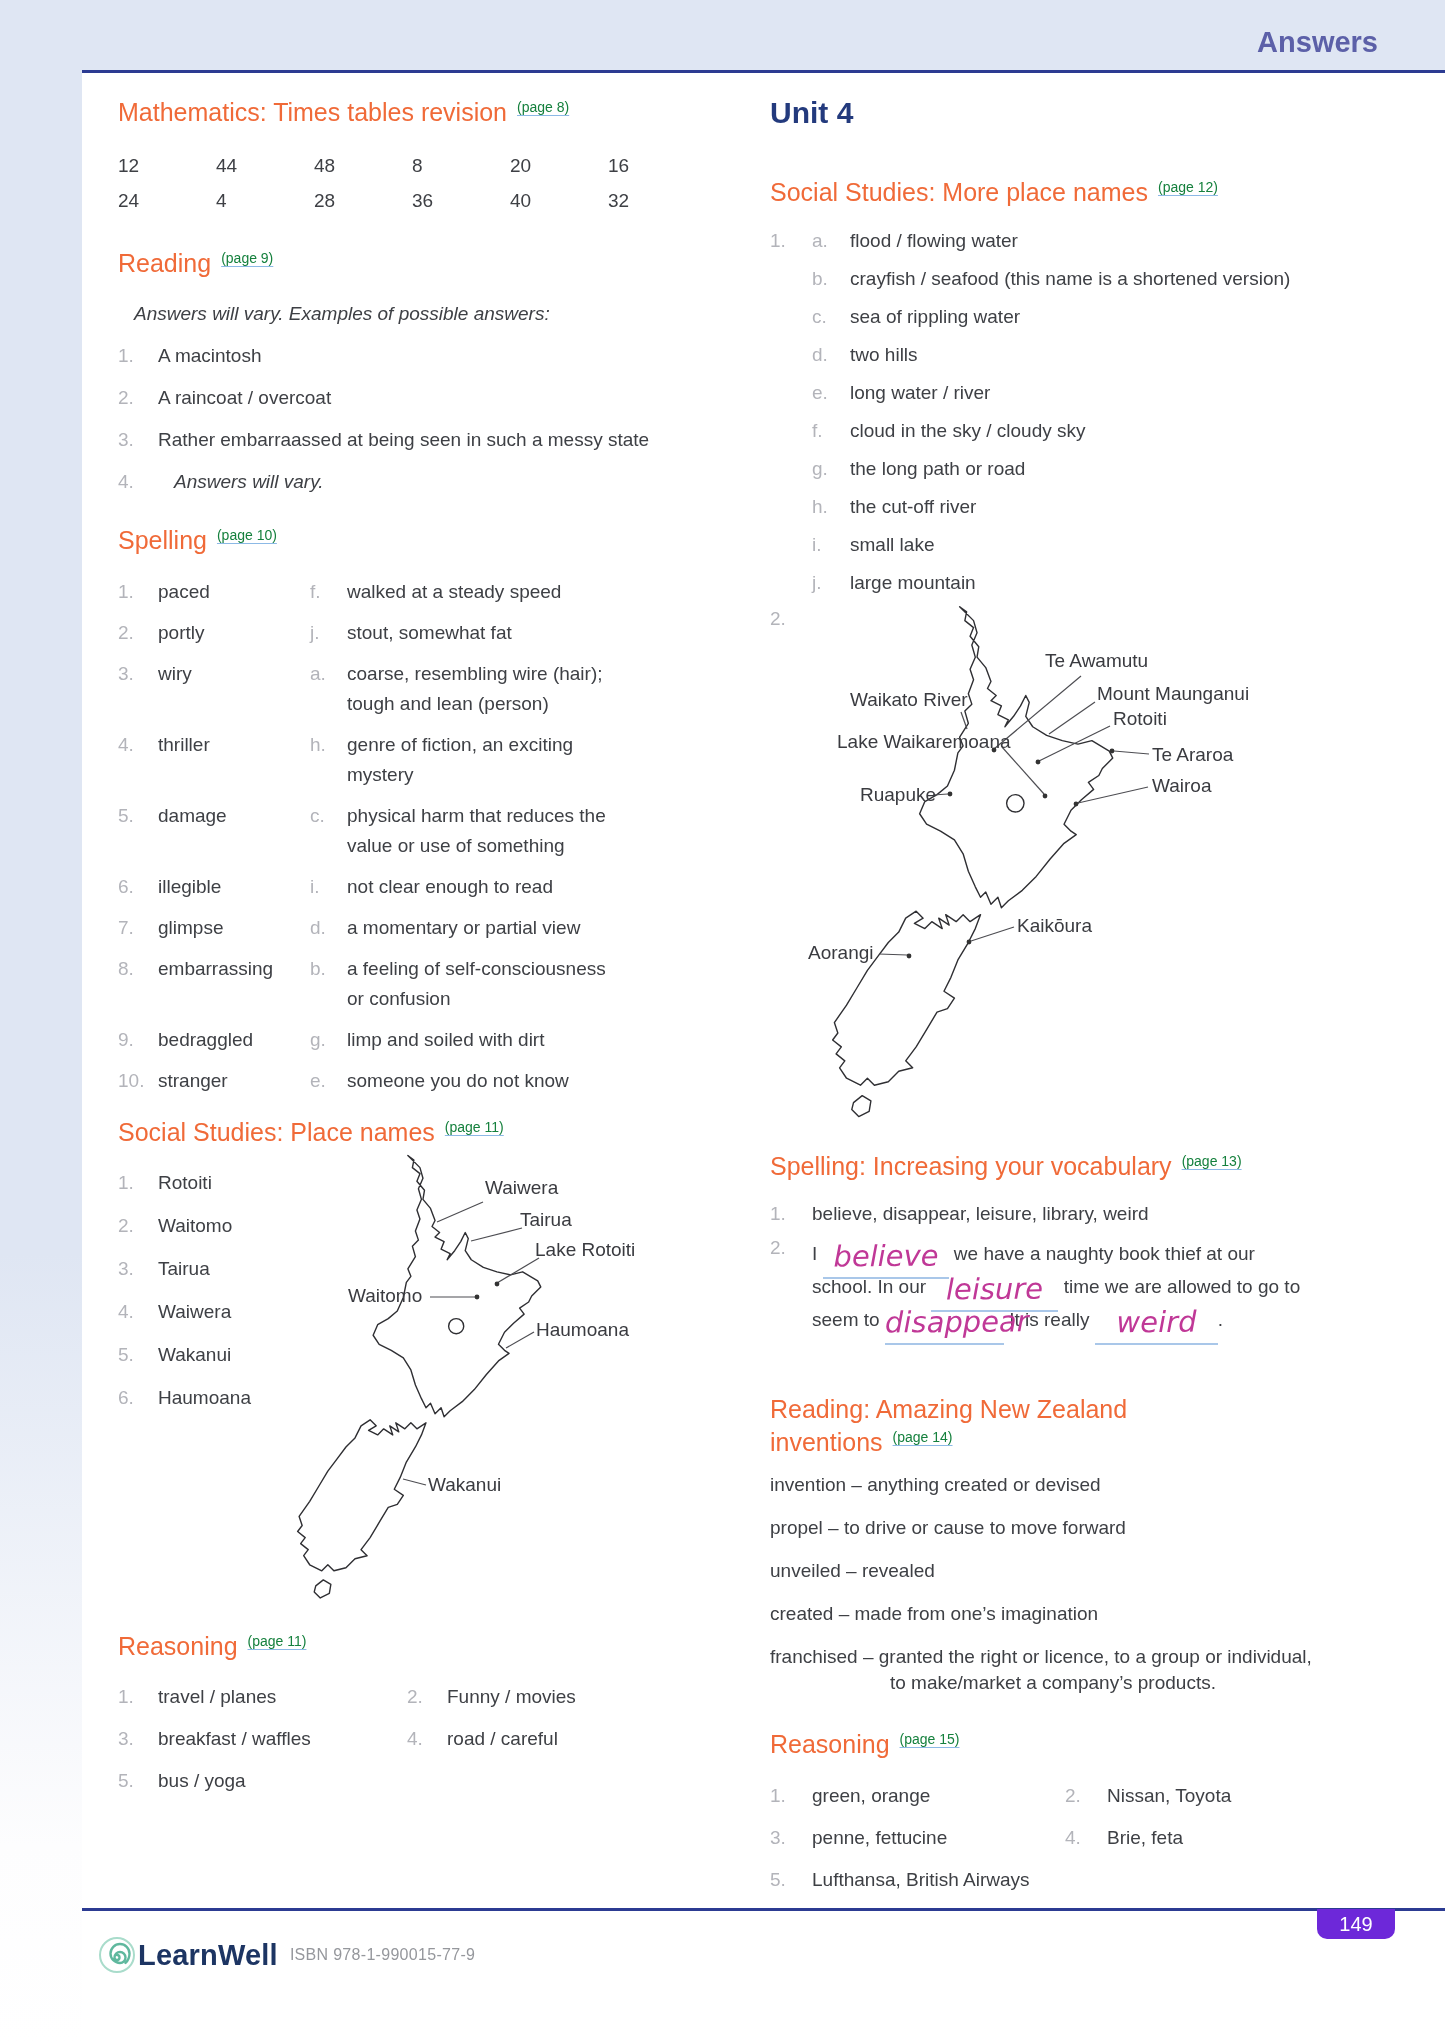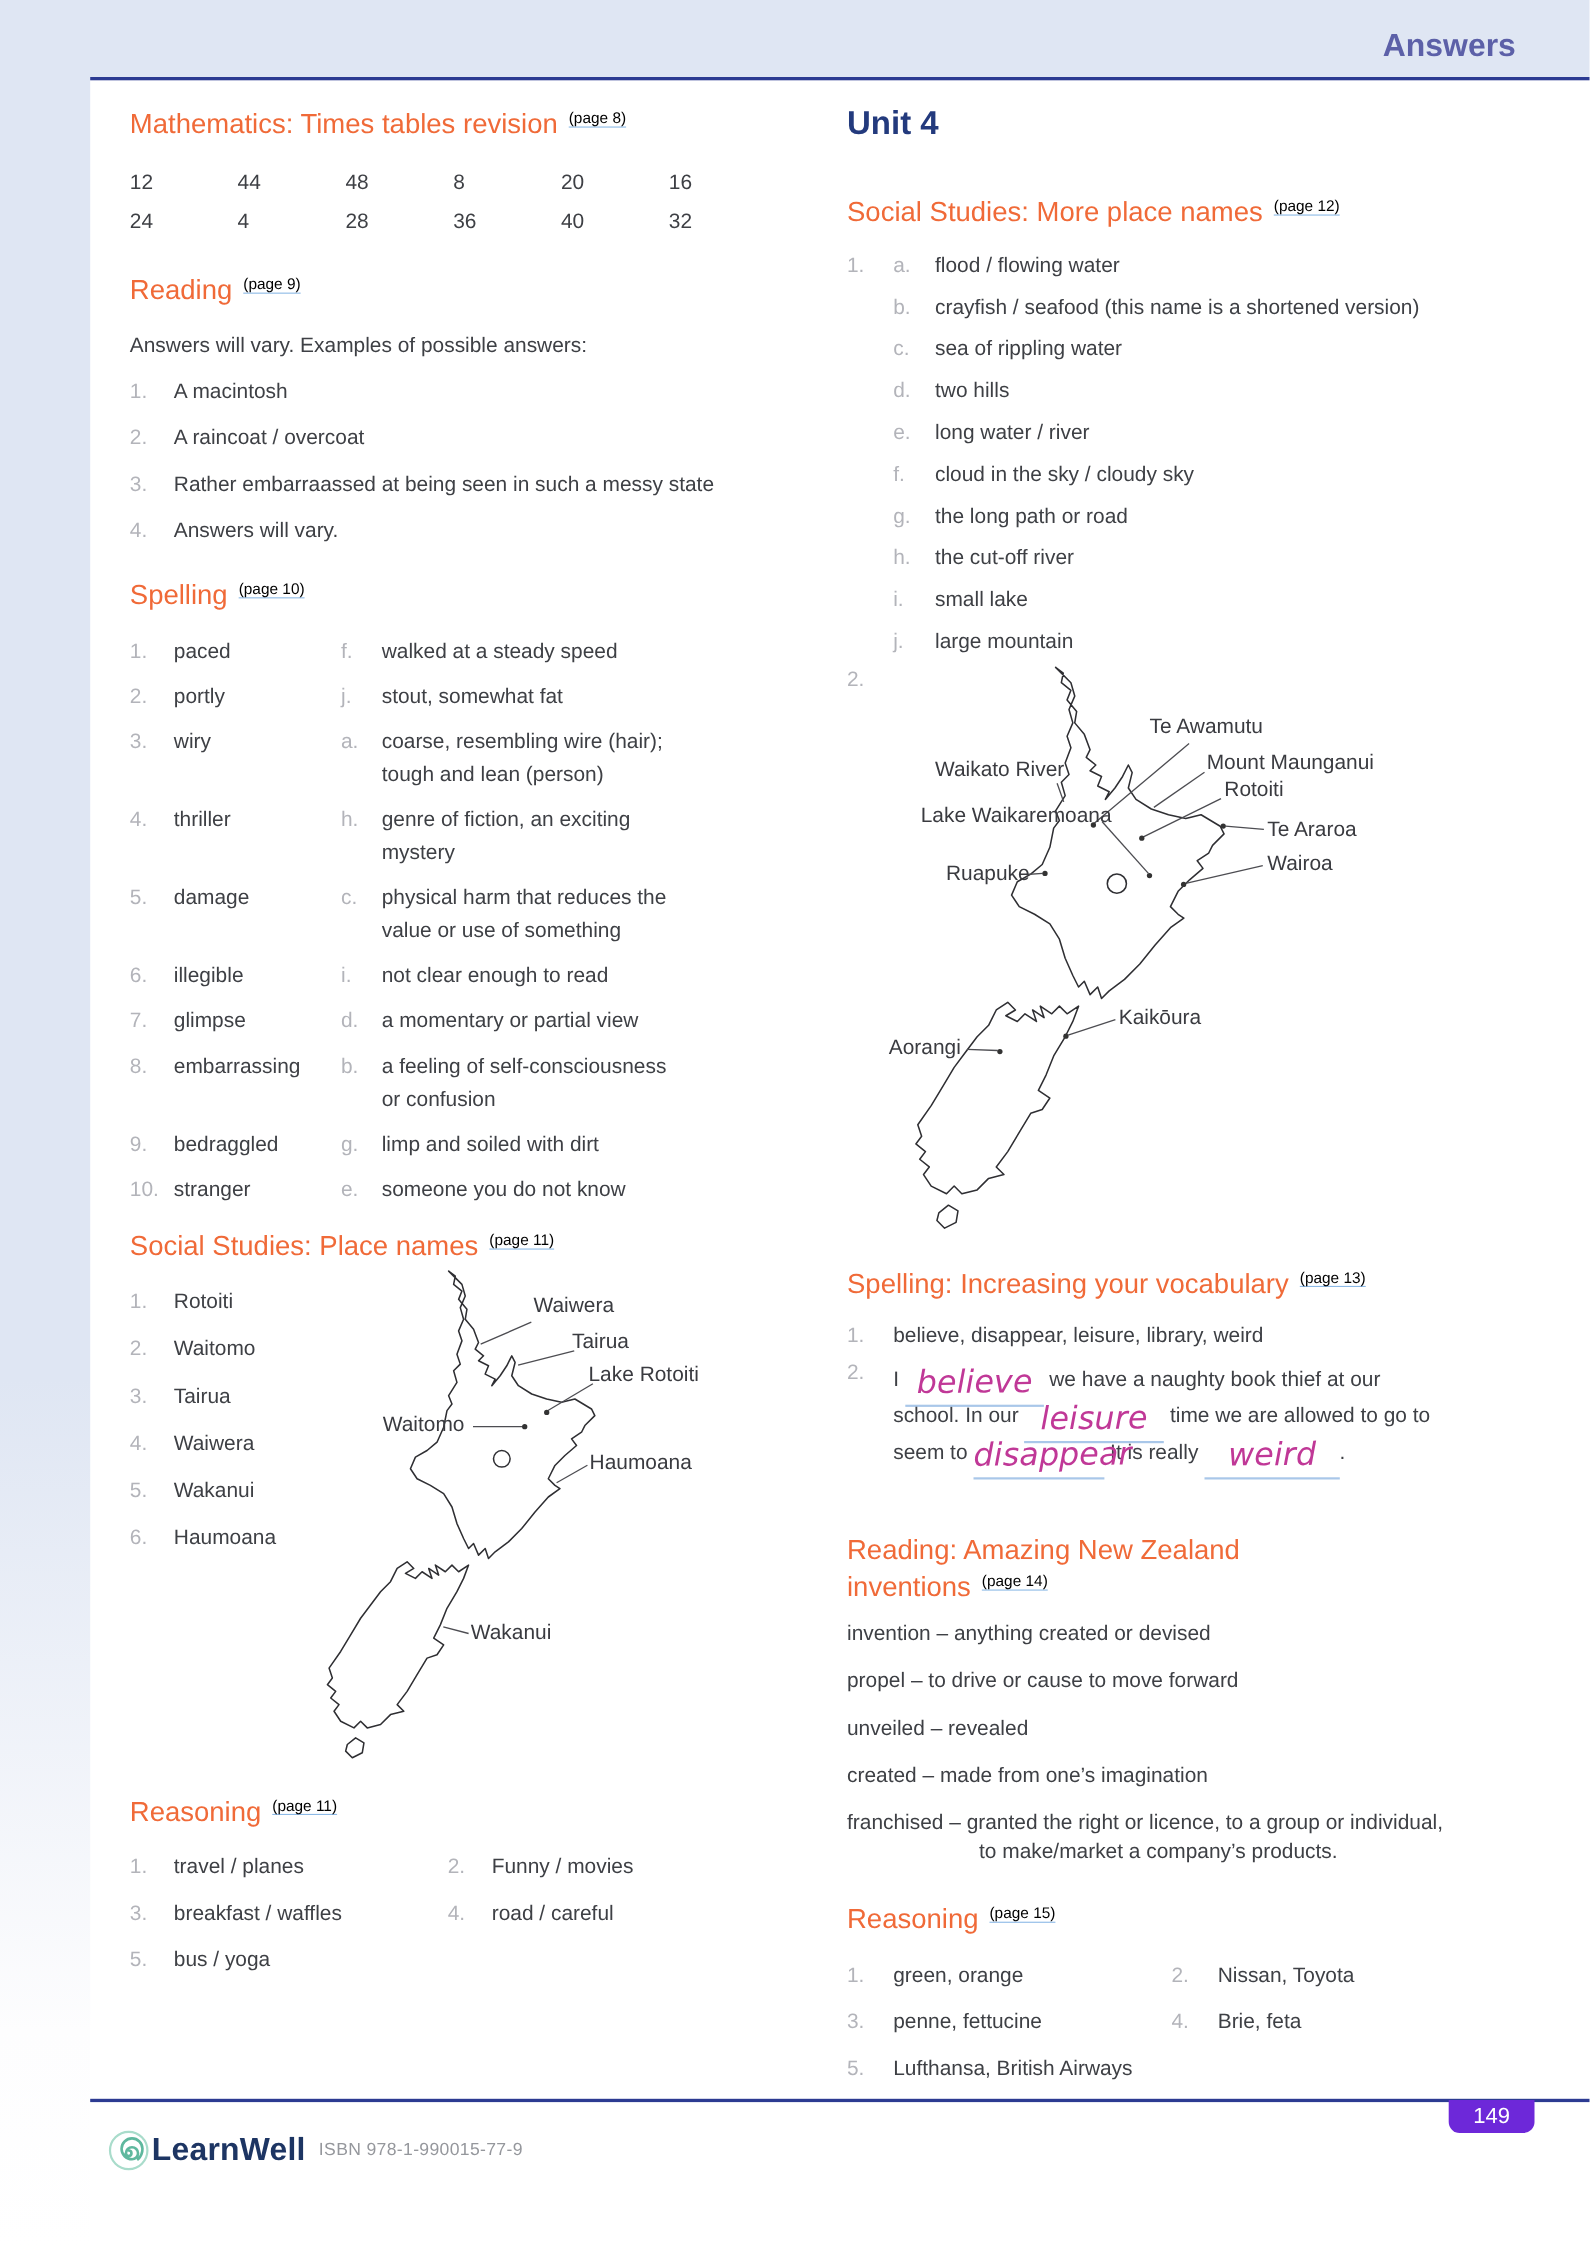--- a/index.html
+++ b/index.html
@@ -7,24 +7,24 @@
        font-family:"Liberation Sans",sans-serif;color:#3e4045;font-size:19px;overflow:hidden;}
   .bg-top{position:absolute;left:0;top:0;width:1445px;height:70px;background:#dfe6f3;}
   .bg-left{position:absolute;left:0;top:70px;width:82px;height:1973px;
            background:linear-gradient(180deg,#dfe6f3 0%,#dfe6f3 60%,#fdfdfe 90%,#ffffff 100%);}
   .rule{position:absolute;left:82px;width:1363px;height:3px;background:#2c3b92;}
   .rule.top{top:70px;}
   .rule.bottom{top:1908px;}
   .answers{position:absolute;top:26px;right:67px;font-size:29px;font-weight:bold;color:#5c60a8;}
   .sec{position:absolute;}
   .h2{font-size:25px;color:#f06a38;font-weight:400;line-height:30px;white-space:nowrap;}
-  .pref{font-size:14px;color:#000000;text-decoration:underline;text-decoration-color:#8cb9e6;
+  .pref{font-size:14px;color:#15803d;text-decoration:underline;text-decoration-color:#8cb9e6;
         text-underline-offset:3px;vertical-align:9px;margin-left:10px;font-weight:400;}
   .num{color:#b3b4ba;}
-  .it{}
+  .it{font-style:italic;margin-left:16px;}
   
   .mathrows{margin-top:26px;}
   .mathrow{display:grid;grid-template-columns:repeat(6,98px);line-height:26px;margin-bottom:9px;}
   
   .nrow{display:grid;grid-template-columns:40px 1fr;margin-bottom:20px;line-height:22px;}
   .intro{margin-top:25px;line-height:22px;}
   .list{margin-top:20px;}
   
   .sprows{margin-top:22px;}
   .sprow{display:grid;grid-template-columns:40px 152px 37px 270px;margin-bottom:11px;line-height:30px;}

